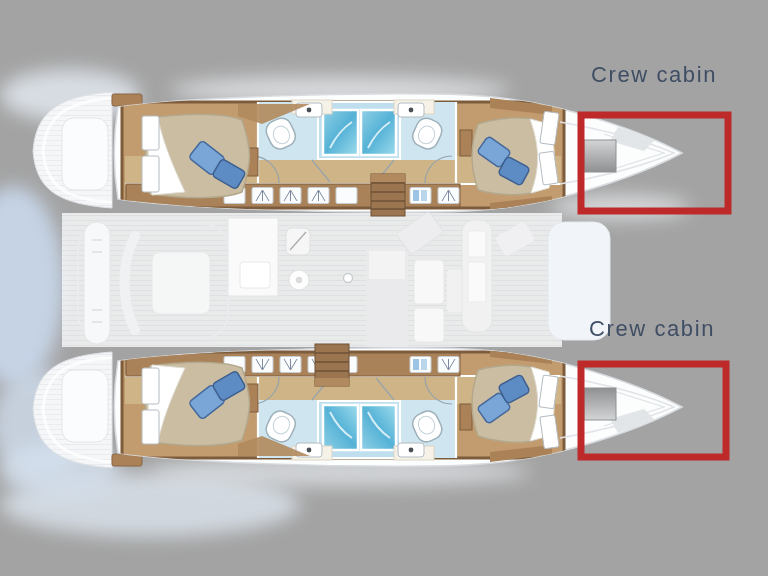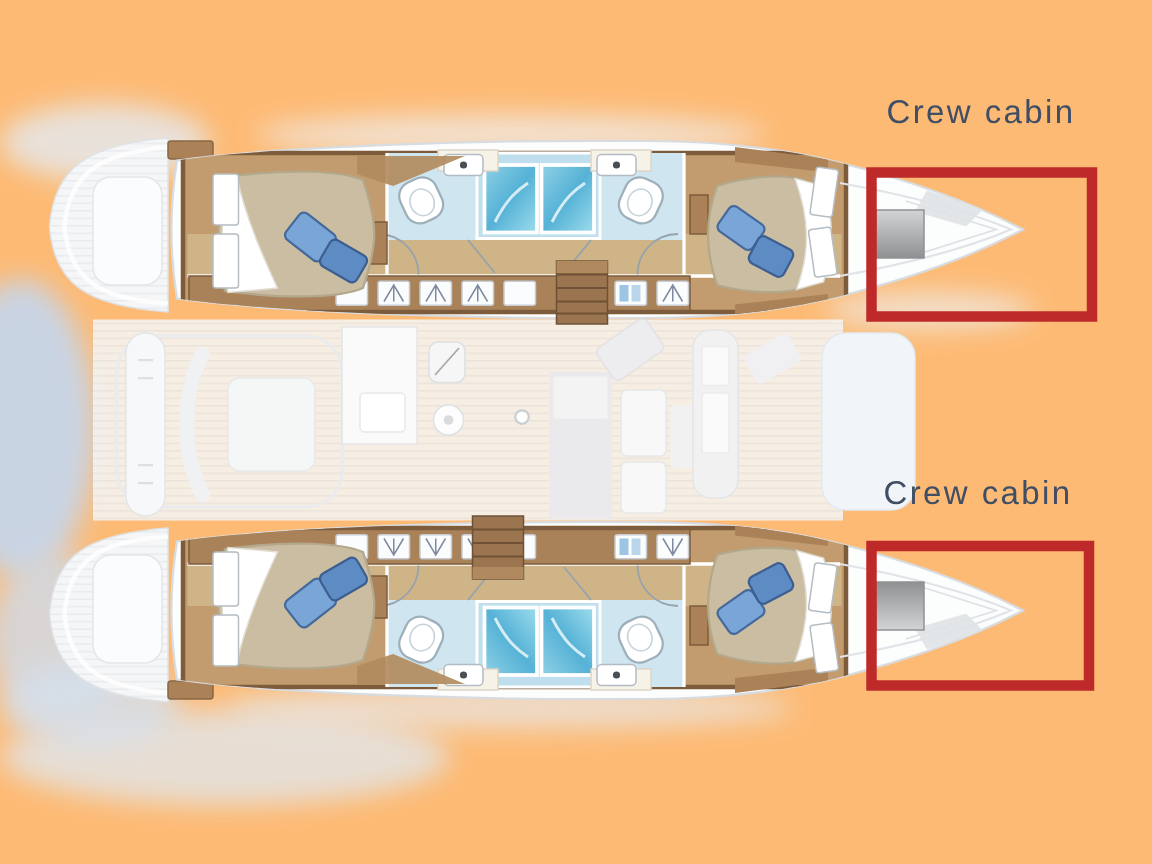--- a/index.html
+++ b/index.html
@@ -1,18 +1,18 @@
 <!DOCTYPE html>
 <html><head>
 <meta charset="utf-8">
 <style>
   html,body{margin:0;padding:0;background:#ffffff;}
   .stage{
     position:relative;width:768px;height:576px;overflow:hidden;
-    background:#fdba74;font-family:"Liberation Sans",sans-serif;
+    background:#a3a3a3;font-family:"Liberation Sans",sans-serif;
   }
   .stage svg{position:absolute;left:0;top:0;}
   .crew-label{
     position:absolute;width:160px;text-align:center;
     font-size:22px;letter-spacing:1.6px;color:#3f4e64;font-weight:500;
     white-space:nowrap;
   }
   .crew-label.top{left:574px;top:62px;}
   .crew-label.bottom{left:572px;top:316px;}
 </style>

